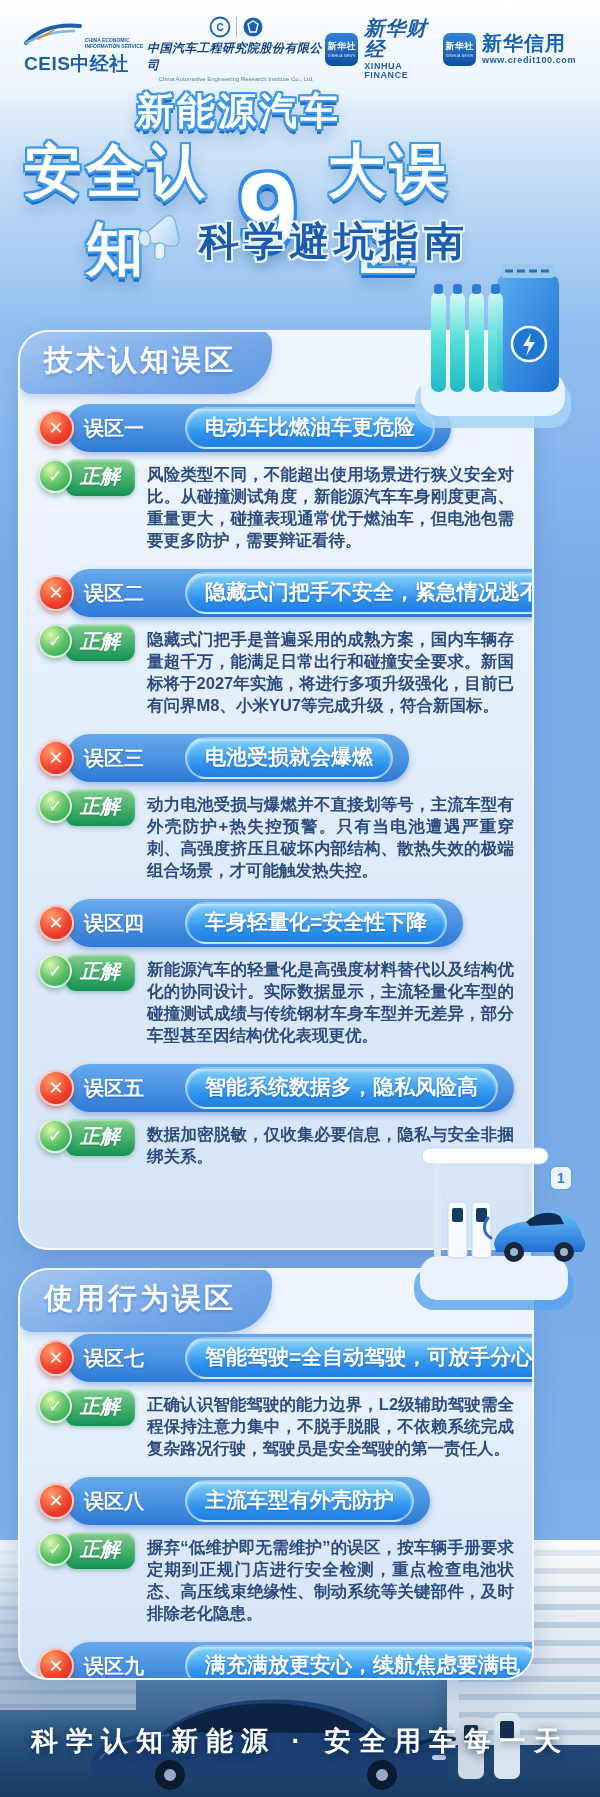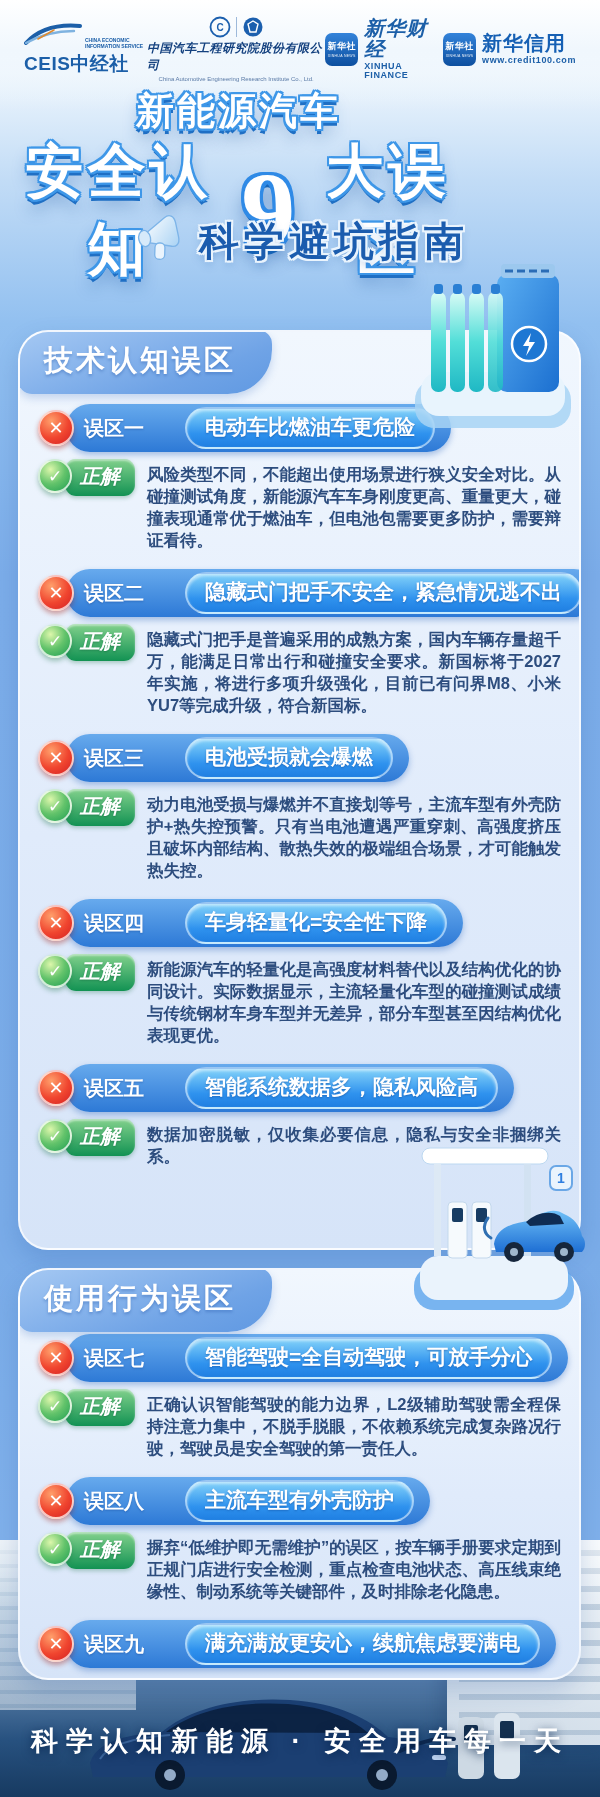--- a/index.html
+++ b/index.html
@@ -34,34 +34,34 @@
   .xh-name{font-size:20px;font-weight:900;color:#1c5fa8;font-style:italic;letter-spacing:1px;}
   .xc-name{font-size:20px;font-weight:900;color:#1660b4;letter-spacing:1px;}
   .xh-sub{font-size:9px;font-weight:700;color:#1c5fa8;letter-spacing:0.6px;margin-top:2px;}
   
   .title-block{position:absolute;top:86px;left:0;width:477px;text-align:center;z-index:2;}
   .t-outline{color:#ffffff;font-weight:900;
     text-shadow:-2px -2px 0 #3e97e8,2px -2px 0 #3e97e8,-2px 2px 0 #3e97e8,2px 2px 0 #3e97e8,
       0 -2px 0 #3e97e8,0 2px 0 #3e97e8,-2px 0 0 #3e97e8,2px 0 0 #3e97e8,
       0 5px 0 #1f6fc4,0 10px 16px rgba(20,80,160,.4);}
   .t1{font-size:38px;letter-spacing:3px;}
-  .t2{display:flex;justify-content:center;align-items:center;margin-top:-4px;font-family:Liberation Serif, serif;}
+  .t2{display:flex;justify-content:center;align-items:center;margin-top:-4px;}
   .t2-side{font-size:58px;letter-spacing:4px;}
   .t2-num{font-size:108px;line-height:.85;margin:0 4px;
     text-shadow:-3px -3px 0 #2f8ae6,3px -3px 0 #2f8ae6,-3px 3px 0 #2f8ae6,3px 3px 0 #2f8ae6,
       0 -3px 0 #2f8ae6,0 3px 0 #2f8ae6,-3px 0 0 #2f8ae6,3px 0 0 #2f8ae6,
       0 7px 0 #1565b8,0 12px 18px rgba(15,70,150,.45);}
   .subtitle{position:absolute;top:210px;left:0;width:600px;z-index:2;
     display:flex;justify-content:center;align-items:center;gap:10px;text-align:center;}
   .subtitle-text{font-size:40px;font-weight:900;color:#1b5cae;letter-spacing:5px;
     text-shadow:-2px -2px 0 #eaf4fd,2px -2px 0 #eaf4fd,-2px 2px 0 #eaf4fd,2px 2px 0 #eaf4fd,
       0 -2px 0 #eaf4fd,0 2px 0 #eaf4fd,-2px 0 0 #eaf4fd,2px 0 0 #eaf4fd,0 5px 8px rgba(30,90,170,.35);}
   .megaphone{transform:rotate(-12deg);}
   
-  .card{position:absolute;left:18px;width:563px;z-index:2;border-radius:30px;
+  .card{position:absolute;left:18px;width:516px;z-index:2;border-radius:30px;
     background:linear-gradient(180deg,#f1f7fe 0%,#e0ebfb 55%,#d6e4f8 100%);
     border:2px solid rgba(255,255,255,.65);box-sizing:border-box;
     box-shadow:0 10px 24px rgba(30,80,160,.20);overflow:hidden;}
   .card1{top:330px;height:920px;}
   .card2{top:1268px;height:412px;border-radius:30px;}
   .card-inner{padding:72px 18px 0 18px;}
   .card2 .card-inner{padding-top:64px;}
   .section-pill{position:absolute;top:-2px;left:-2px;z-index:3;
     background:linear-gradient(160deg,#a6c9f3 0%,#6fa3e6 70%,#6099e2 100%);
     color:#fff;font-size:29px;font-weight:900;letter-spacing:3px;

